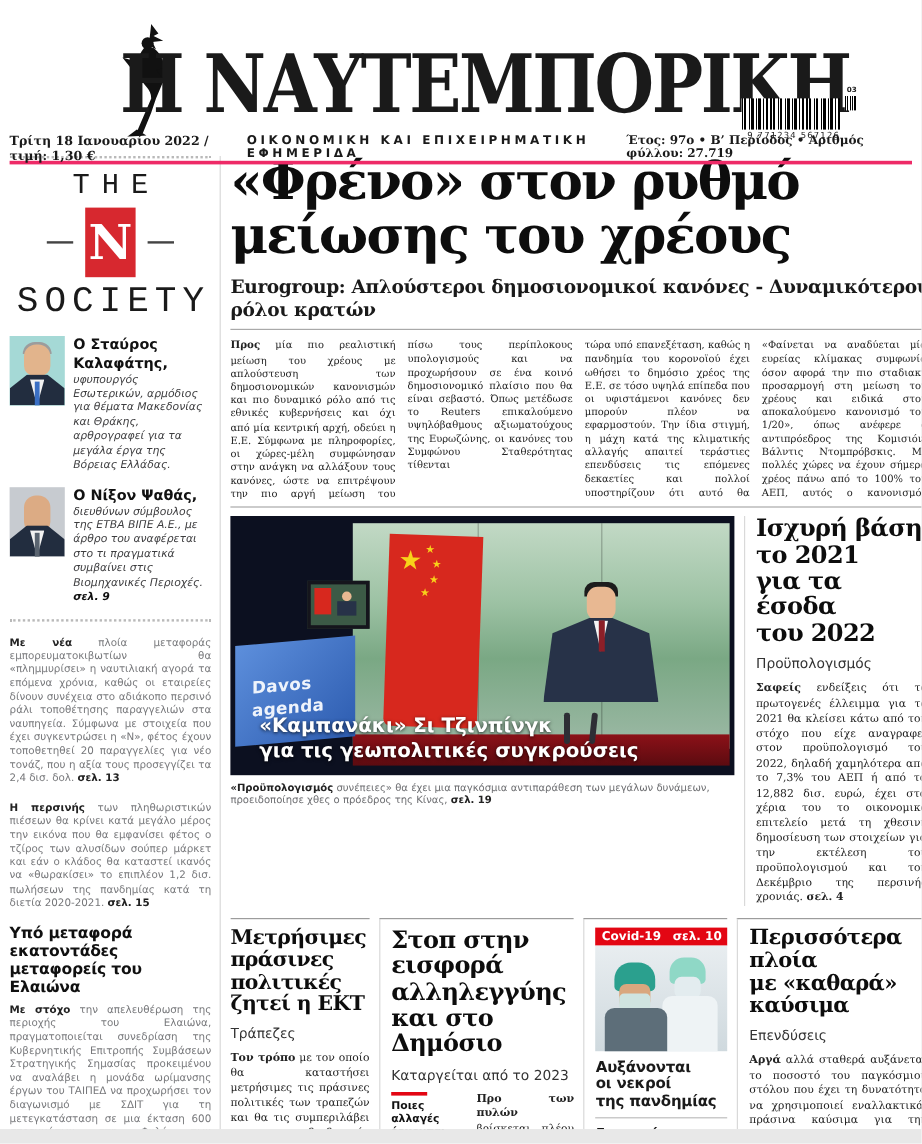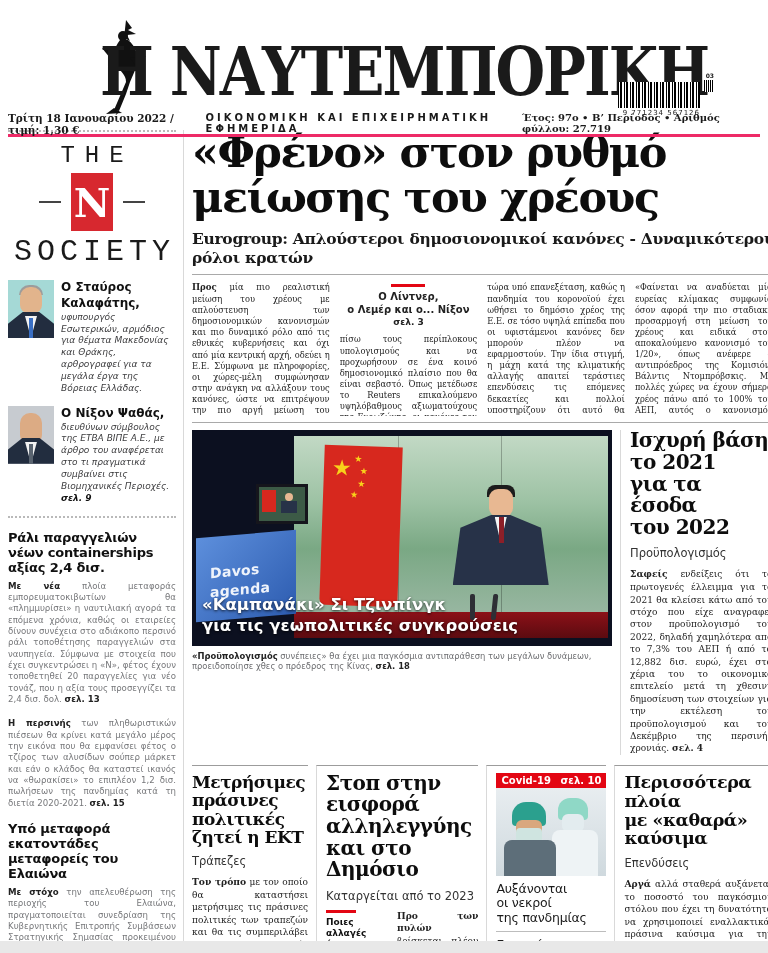--- a/index.html
+++ b/index.html
@@ -101,21 +101,21 @@
   .xi .tiex { position:absolute; left:54px; top:28px; width:5px; height:26px; background:#8c1f28; }
   .desk { position:absolute; left:102px; right:4px; bottom:8px; height:26px; background:linear-gradient(180deg,#8c1118,#5c0b10); }
   .mic { position:absolute; bottom:26px; width:5px; height:26px; background:#2e2e35; border-radius:2px; }
   .monitor { position:absolute; left:64px; top:54px; width:52px; height:40px; background:#3c5a46; border:3px solid #15151c; }
   .monitor .mflag { position:absolute; left:3px; top:3px; width:14px; height:22px; background:#d7281e; }
   .monitor .mface { position:absolute; left:26px; top:6px; width:8px; height:8px; background:#e8b892; border-radius:50%; }
   .monitor .mbody { position:absolute; left:22px; top:14px; width:16px; height:12px; background:#273248; }
   .davos { position:absolute; left:4px; top:104px; width:100px; height:84px;
            background:linear-gradient(135deg,#5d8fdc,#2d5cb0); transform:skewY(-5deg); padding:26px 0 0 14px; }
   .davos span { color:#eef3fb; font-size:14px; font-weight:bold; line-height:0.95; white-space:pre-line; letter-spacing:0.3px; }
-  .overlay { position:absolute; left:10px; bottom:10px; color:#fff; font-weight:bold; font-size:16.5px;
+  .overlay { position:absolute; left:24px; bottom:10px; color:#fff; font-weight:bold; font-size:16.5px;
              line-height:1.25; white-space:pre-line; text-shadow:0 1px 3px rgba(0,0,0,.8); }
   .photo-caption { margin-top:5px; font-size:8.4px; color:#6d6e71; }
   .photo-caption b { color:#222; }
 
   
   .budget { flex:1; border-left:1px solid #d9d9d9; margin-left:8px; padding-left:9px; }
   .art-title { font-family:"DejaVu Serif",serif; font-weight:bold; font-size:20px; line-height:1.08;
                letter-spacing:-0.5px; white-space:pre-line; color:#0d0d0d; }
   .kicker { font-size:11.5px; color:#333; margin-top:8px; }
   .art-body { font-family:"DejaVu Serif",serif; font-size:9px; line-height:1.38; text-align:justify;
@@ -144,21 +144,21 @@
   .nurse { position:absolute; }
   .n2 { left:56px; top:10px; width:46px; height:80px; }
   .n2 .cap { position:absolute; left:6px; top:0; width:30px; height:22px; background:#8fd8c6; border-radius:12px 12px 4px 4px; }
   .n2 .facec { position:absolute; left:10px; top:16px; width:22px; height:18px; background:#e3ecef; border-radius:6px; }
   .n2 .ppe { position:absolute; left:0; top:32px; width:46px; height:48px; background:#eef3f5; border-radius:8px 8px 0 0; }
   .n1 { left:8px; top:14px; width:52px; height:76px; }
   .n1 .cap { position:absolute; left:8px; top:0; width:34px; height:24px; background:#2ba08e; border-radius:14px 14px 4px 4px; }
   .n1 .facec { position:absolute; left:12px; top:18px; width:26px; height:20px; background:#d9a77e; border-radius:6px; }
   .n1 .mask { position:absolute; left:12px; top:26px; width:26px; height:14px; background:#cfe4e0; border-radius:4px; }
   .n1 .ppe { position:absolute; left:0; top:38px; width:52px; height:40px; background:#5d6e79; border-radius:8px 8px 0 0; }
-  .covid-h { font-size:12.5px; font-weight:normal; line-height:1.15; letter-spacing:-0.2px; margin-top:6px; white-space:pre-line; }
+  .covid-h { font-size:12.5px; font-weight:bold; line-height:1.15; letter-spacing:-0.2px; margin-top:6px; white-space:pre-line; }
   .covid-sep { border:none; border-top:1px solid #bdbdbd; margin:6px 0 0 0; }
 </style>
 </head>
 <body>
 
 <div class="page">
 
   <header class="masthead">
     <svg class="hermes" viewBox="0 0 54 96">
       <g fill="#111">
@@ -224,21 +224,20 @@
           <div class="author-txt">
             <b class="nm">Ο Νίξον Ψαθάς,</b>
             <span>διευθύνων σύμβουλος της ΕΤΒΑ ΒΙΠΕ Α.Ε., με άρθρο του αναφέρεται στο τι πραγματικά συμβαίνει στις Βιομηχανικές Περιοχές.</span>
             <b class="pg">σελ. 9</b>
           </div>
         </div>
         <div style="border-bottom:2px dotted #b9b9b9; margin-top:11px;"></div>
       </div>
 
       <div class="sb-art">
-        <div class="sb-title">Ράλι παραγγελιών νέων containerships αξίας 2,4 δισ.</div>
         <p class="sb-body"><b>Με νέα</b>
           <span>πλοία μεταφοράς εμπορευματοκιβωτίων θα «πλημμυρίσει» η ναυτιλιακή αγορά τα επόμενα χρόνια, καθώς οι εταιρείες δίνουν συνέχεια στο αδιάκοπο περσινό ράλι τοποθέτησης παραγγελιών στα ναυπηγεία. Σύμφωνα με στοιχεία που έχει συγκεντρώσει η «Ν», φέτος έχουν τοποθετηθεί 20 παραγγελίες για νέο τονάζ, που η αξία τους προσεγγίζει τα 2,4 δισ. δολ.</span>
           <b>σελ. 13</b></p>
       </div>
 
       <div class="sb-art">
         <p class="sb-body"><b>Η περσινής</b>
           <span>των πληθωριστικών πιέσεων θα κρίνει κατά μεγάλο μέρος την εικόνα που θα εμφανίσει φέτος ο τζίρος των αλυσίδων σούπερ μάρκετ και εάν ο κλάδος θα καταστεί ικανός να «θωρακίσει» το επιπλέον 1,2 δισ. πωλήσεων της πανδημίας κατά τη διετία 2020-2021.</span>
           <b>σελ. 15</b></p>
       </div>
@@ -257,26 +256,20 @@
       <h1 class="headline">«Φρένο» στον ρυθμό
 μείωσης του χρέους</h1>
       <div class="subhead">Eurogroup: Απλούστεροι δημοσιονομικοί κανόνες - Δυναμικότεροι ρόλοι κρατών</div>
 
       <div class="lead-body">
         <div class="lead-col">
           <b class="first">Προς</b>
           <span>μία πιο ρεαλιστική μείωση του χρέους με απλούστευση των δημοσιονομικών κανονισμών και πιο δυναμικό ρόλο από τις εθνικές κυβερνήσεις και όχι από μία κεντρική αρχή, οδεύει η Ε.Ε. Σύμφωνα με πληροφορίες, οι χώρες-μέλη συμφώνησαν στην ανάγκη να αλλάξουν τους κανόνες, ώστε να επιτρέψουν την πιο αργή μείωση του χρέους, να αφήσουν</span>
         </div>
         <div class="lead-col">
-          <div class="inset-ref">
-            <div class="bar"></div>
-            <div class="t">Ο Λίντνερ,
-ο Λεμέρ και ο... Νίξον</div>
-            <div class="pg">σελ. 3</div>
-          </div>
           <span>πίσω τους περίπλοκους υπολογισμούς και να προχωρήσουν σε ένα κοινό δημοσιονομικό πλαίσιο που θα είναι σεβαστό. Όπως μετέδωσε το Reuters επικαλούμενο υψηλόβαθμους αξιωματούχους της Ευρωζώνης, οι κανόνες του Συμφώνου Σταθερότητας τίθενται</span>
         </div>
         <div class="lead-col">
           <span>τώρα υπό επανεξέταση, καθώς η πανδημία του κορονοϊού έχει ωθήσει το δημόσιο χρέος της Ε.Ε. σε τόσο υψηλά επίπεδα που οι υφιστάμενοι κανόνες δεν μπορούν πλέον να εφαρμοστούν. Την ίδια στιγμή, η μάχη κατά της κλιματικής αλλαγής απαιτεί τεράστιες επενδύσεις τις επόμενες δεκαετίες και πολλοί υποστηρίζουν ότι αυτό θα πρέπει να αποτυπώνεται στην κοινοτική νομοθεσία.</span>
         </div>
         <div class="lead-col">
           <span>«Φαίνεται να αναδύεται μία ευρείας κλίμακας συμφωνία όσον αφορά την πιο σταδιακή προσαρμογή στη μείωση του χρέους και ειδικά στον αποκαλούμενο κανονισμό του 1/20», όπως ανέφερε ο αντιπρόεδρος της Κομισιόν, Βάλντις Ντομπρόβσκις. Με πολλές χώρες να έχουν σήμερα χρέος πάνω από το 100% του ΑΕΠ, αυτός ο κανονισμός φαίνεται πλέον μη ρεαλιστικός από πολλούς υπουργούς Οικονομικών.</span>
           
         </div>
       </div>
@@ -313,21 +306,21 @@
             <div class="davos">
               <span>Davos
 agenda</span>
             </div>
             <div class="overlay">«Καμπανάκι» Σι Τζινπίνγκ
 για τις γεωπολιτικές συγκρούσεις</div>
           </div>
           <p class="photo-caption">
             <b>«Προϋπολογισμός</b>
             <span>συνέπειες» θα έχει μια παγκόσμια αντιπαράθεση των μεγάλων δυνάμεων, προειδοποίησε χθες ο πρόεδρος της Κίνας,</span>
-            <b>σελ. 18</b>
+            <b>σελ. 19</b>
           </p>
         </div>
 
         <article class="budget">
           <h2 class="art-title">Ισχυρή βάση
 το 2021
 για τα έσοδα
 του 2022</h2>
           <div class="kicker">Προϋπολογισμός</div>
           <p class="art-body"><b class="lead">Σαφείς</b>

